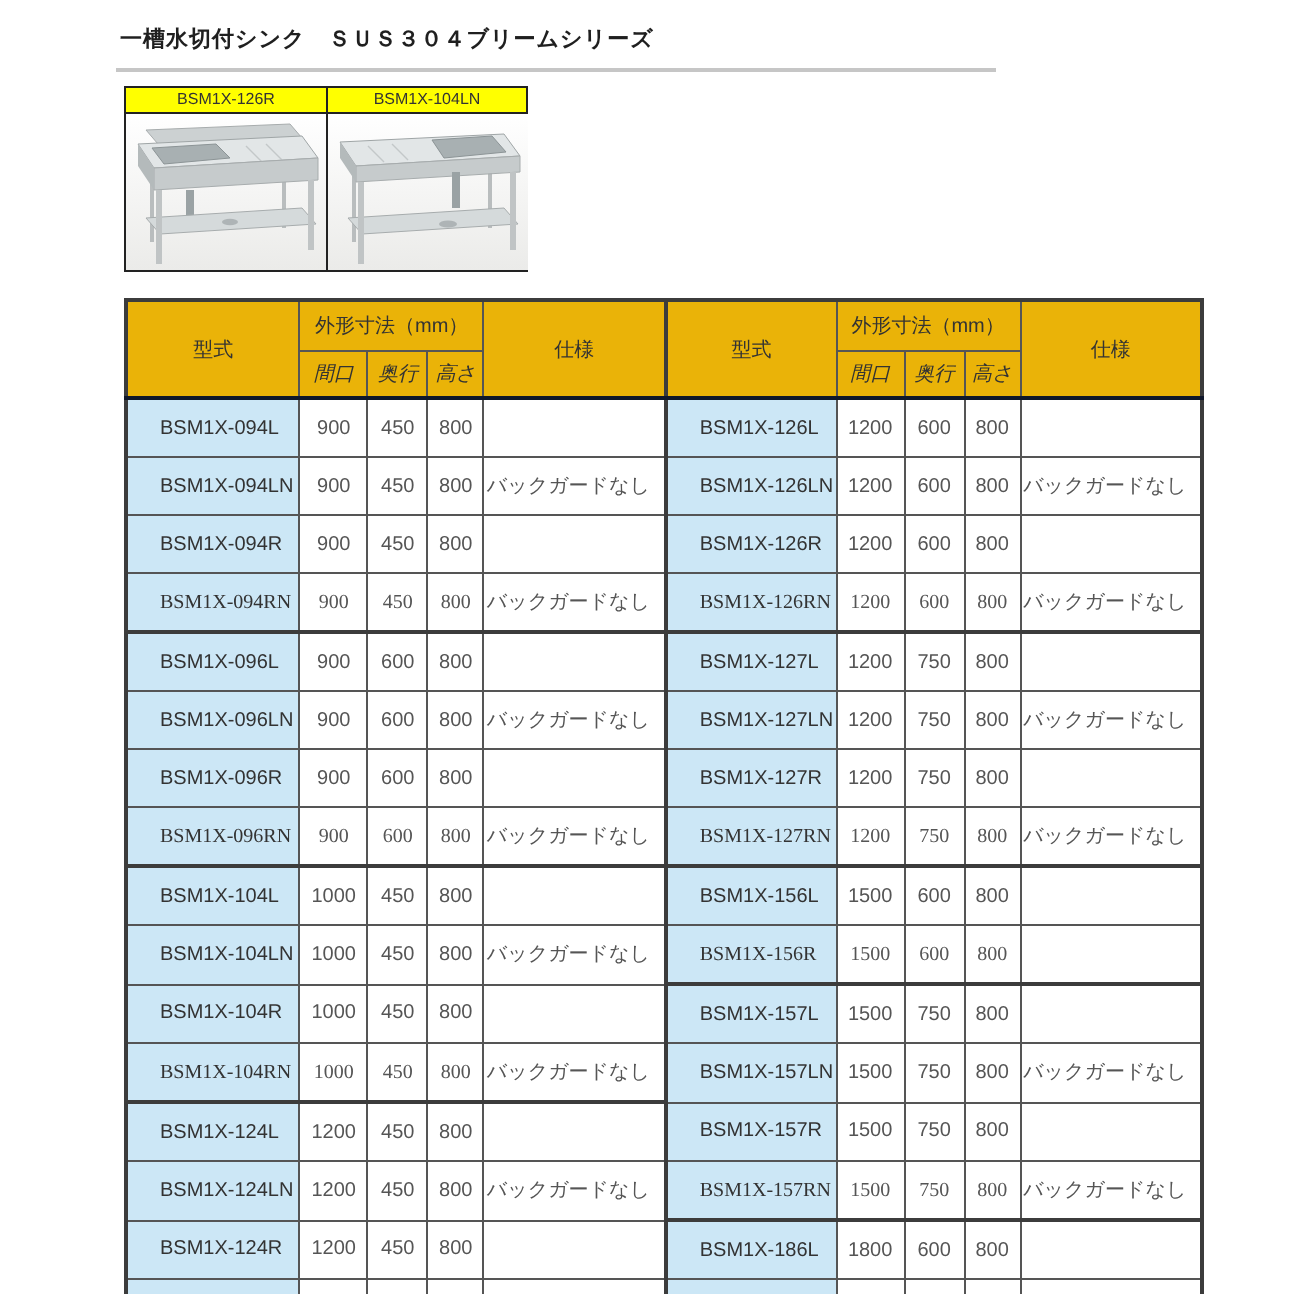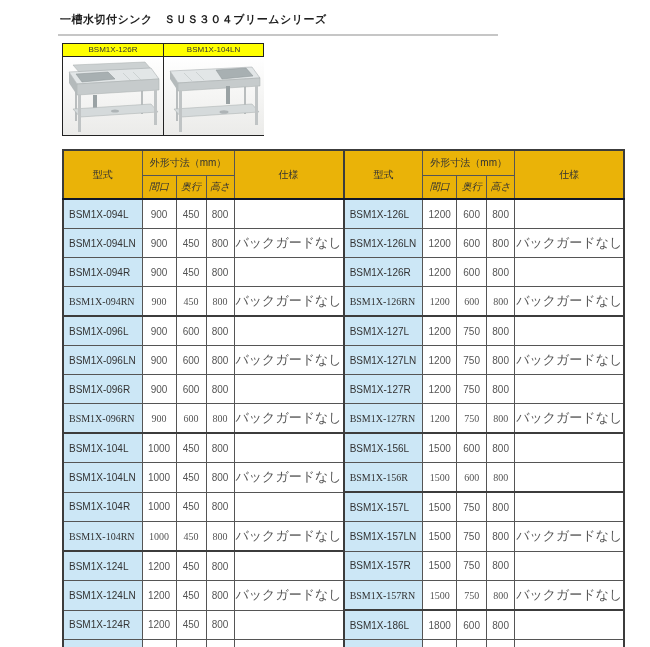--- a/index.html
+++ b/index.html
@@ -41,24 +41,24 @@
     border:1px solid #555;overflow:hidden;white-space:nowrap;
     font-weight:normal;
   }
   table.spec thead th{
     background:#eab308;color:#333;text-align:center;
   }
   thead tr.h1 th{height:22px;}
   thead tr.h2 th{height:20px;font-style:italic;}
   thead tr.h2 th, thead th.rspan{border-bottom:2px solid #0f172a;}
   td.model{
-    background:#cce7f6;text-align:left;padding-left:5px;color:#333;height:26px;
+    background:#cce7f6;text-align:left;padding-left:16px;color:#333;height:26px;
   }
   td.num{text-align:center;color:#555;}
-  td.spec-c{text-align:left;color:#555;font-size:13px;}
+  td.spec-c{text-align:left;color:#555;font-size:10px;}
   .half-start{border-left:2px solid #3c3c3c !important;}
   .group-end{border-bottom:2px solid #3c3c3c !important;font-family:Liberation Serif, serif;}
 </style>
 </head>
 <body>
 
 <div class="page-title">一槽水切付シンク　ＳＵＳ３０４ブリームシリーズ</div>
 <div class="title-divider"></div>
 
 <div class="products">

